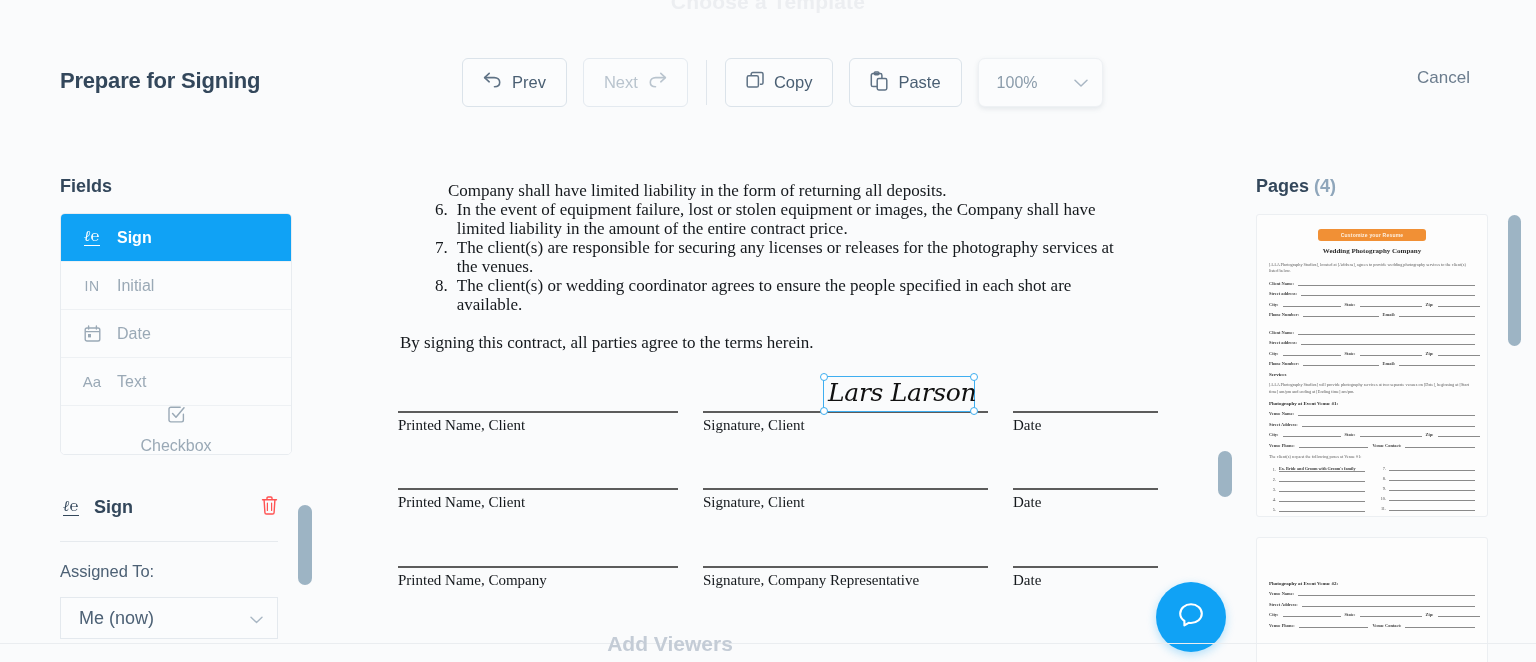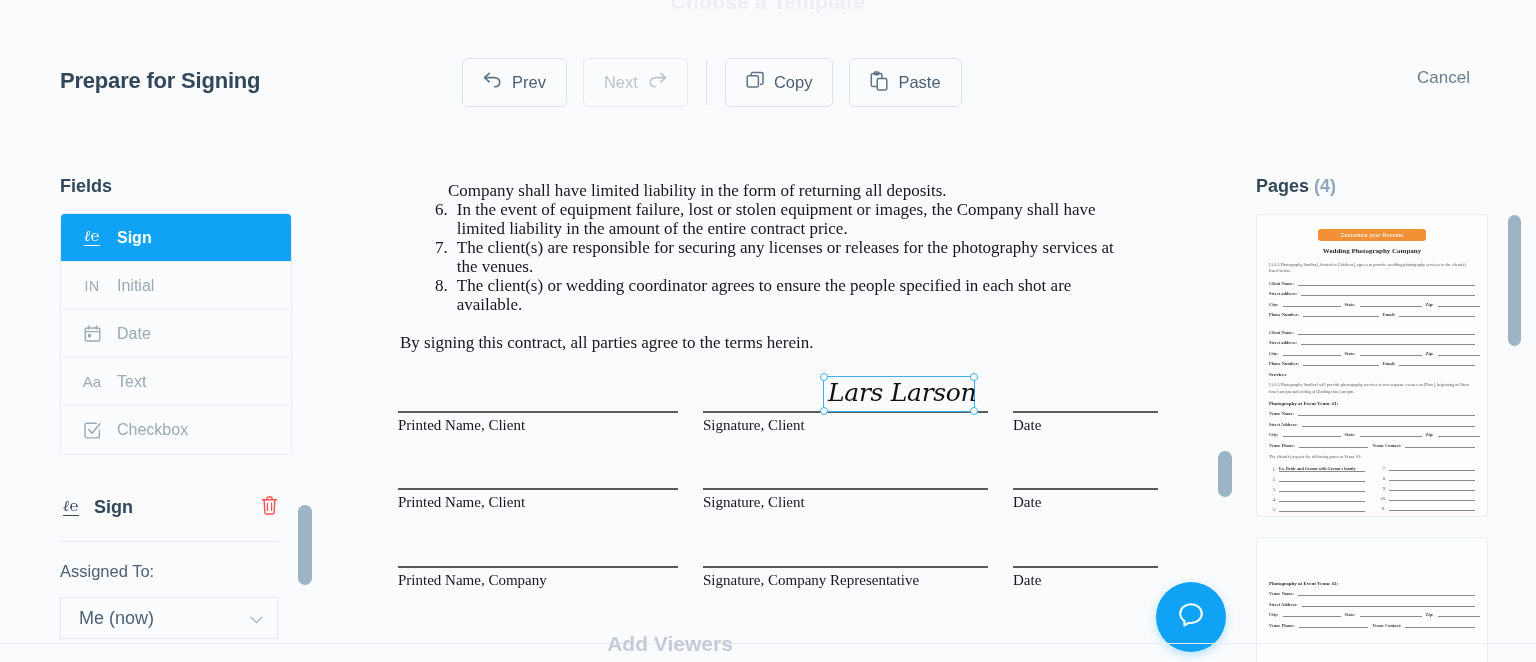--- a/index.html
+++ b/index.html
@@ -54,21 +54,21 @@
 
   
   .left-panel { position: absolute; left: 60px; top: 176px; width: 232px; }
   .panel-head { font-size: 18px; font-weight: 700; color: #33475b; margin-bottom: 16px; }
   .fields-list { border: 1px solid #e8ecf0; border-radius: 5px; overflow: hidden; background: #fff; }
   .field-item {
     height: 48px; display: flex; align-items: center; gap: 14px; padding: 0 20px;
     font-size: 16px; color: #9aa9b6; border-bottom: 1px solid #eef1f4; cursor: pointer;
     background: #fbfcfd;
   }
-  .field-item:last-child { border-bottom: 0; }
+  .field-item:last-child { border-bottom: 0; flex-direction: column; }
   .field-item.active { background: #10a2f5; color: #fff; font-weight: 600; }
   .fi-icon { width: 22px; display: flex; align-items: center; justify-content: center; flex: none; }
 
   
   .sign-glyph { font-family: "DejaVu Serif", serif; font-style: italic; font-size: 15px;
                 line-height: 1; border-bottom: 1.6px solid currentColor; padding-bottom: 1px; }
 
   
   .props { position: absolute; left: 60px; top: 496px; width: 218px; }
   .props-head { display: flex; align-items: center; justify-content: space-between; }
@@ -216,20 +216,28 @@
         <span>
           <svg width="19" height="20" viewBox="0 0 19 20" fill="none">
             <rect x="1.3" y="2.6" width="10.6" height="13" rx="1.7" stroke="#5f7285" stroke-width="1.5"></rect>
             <rect x="4.3" y="1" width="4.6" height="2.8" rx="1" stroke="#5f7285" stroke-width="1.5"></rect>
             <rect x="7.2" y="7.6" width="9.6" height="11.3" rx="1.6" fill="#fbfcfd" stroke="#5f7285" stroke-width="1.5"></rect>
           </svg>
         </span>
         <span>Paste</span>
       </div>
 
+      <div class="zoom-select">
+        <span>100%</span>
+        <span>
+          <svg width="14" height="9" viewBox="0 0 14 9" fill="none">
+            <path d="M1 1.3 7 7l6-5.7" stroke="#a9b7c4" stroke-width="1.5" stroke-linecap="round" stroke-linejoin="round"></path>
+          </svg>
+        </span>
+      </div>
     </div>
 
     <div class="tb-right">
       <button class="cancel-btn">Cancel</button>
     </div>
   </div>
 
   <div class="left-panel">
     <div class="panel-head">Fields</div>
     <div class="fields-list">

